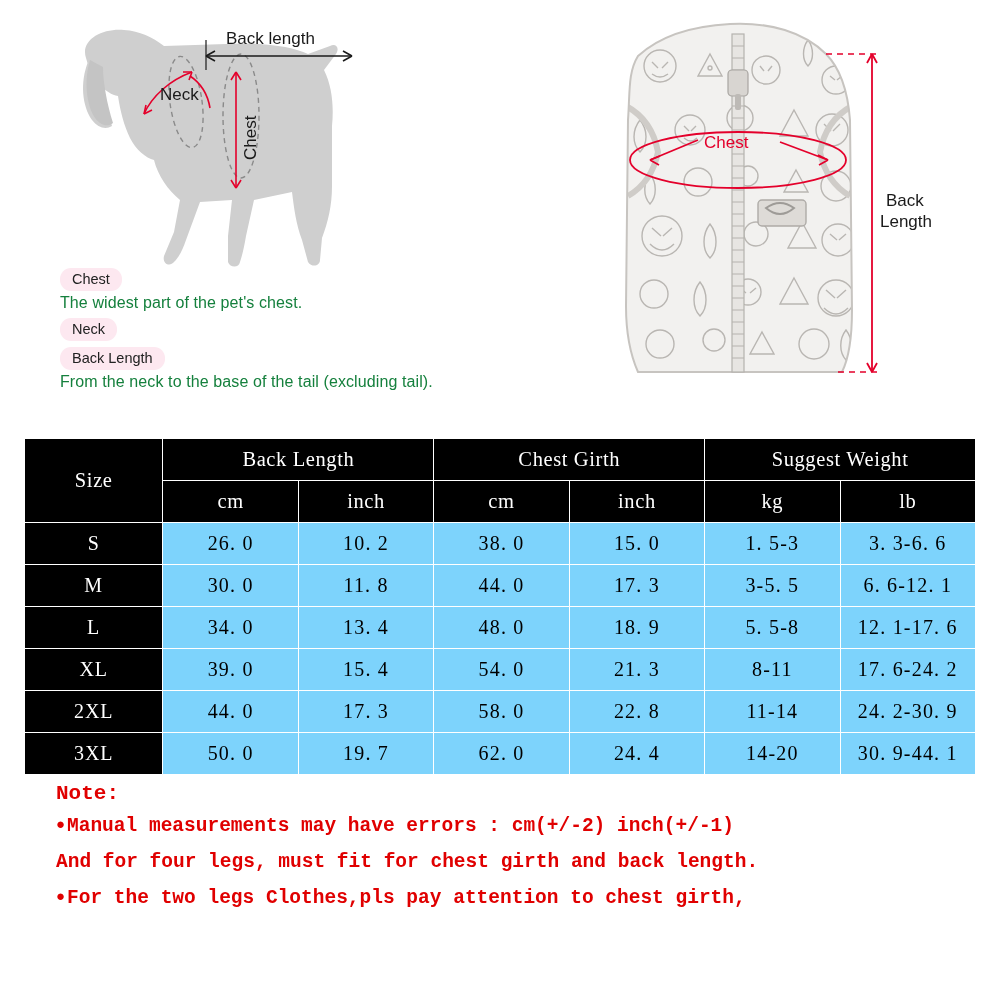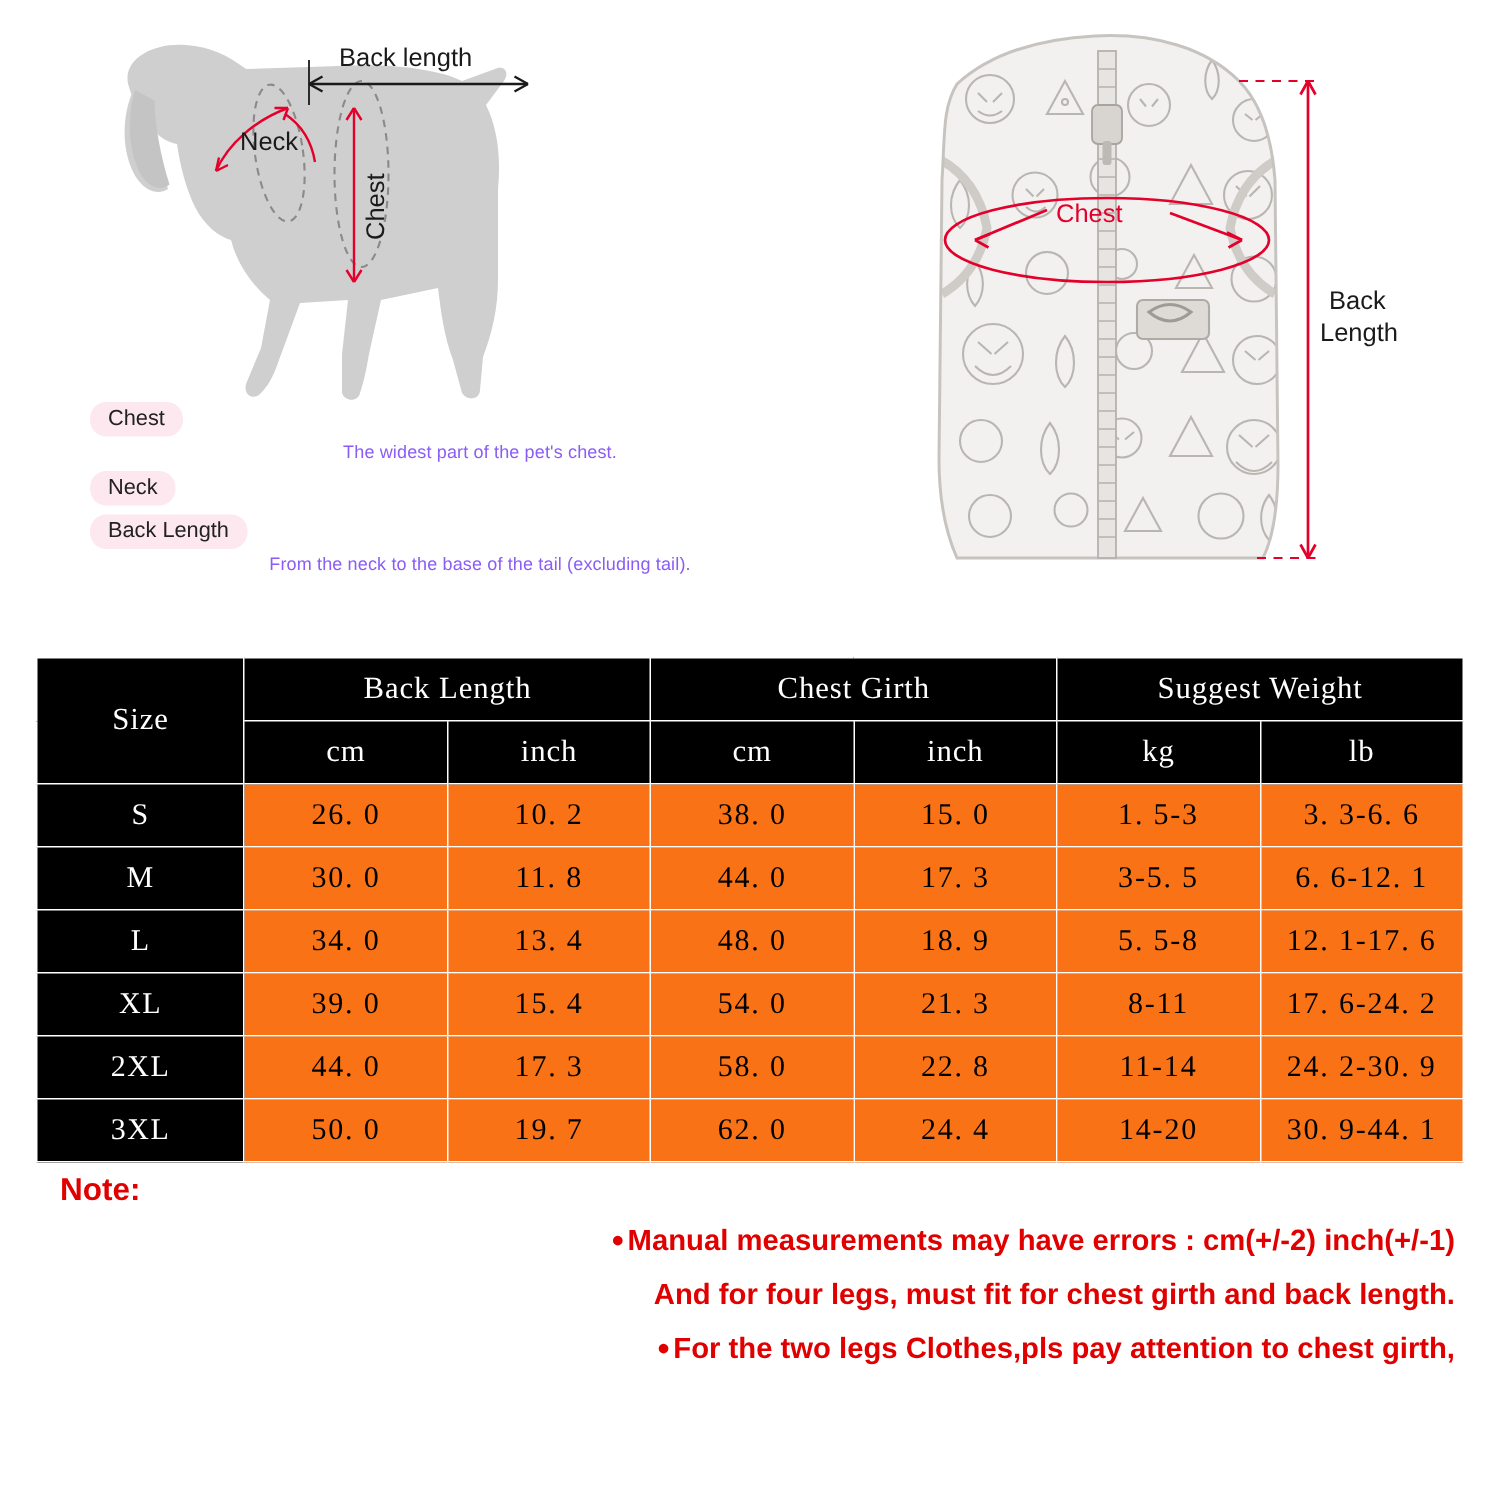--- a/index.html
+++ b/index.html
@@ -52,25 +52,24 @@
   .def-chip {
     display: inline-block;
     background: #fde8f0;
     border-radius: 11px;
     padding: 3px 12px 4px 12px;
     font-size: 14.5px;
     color: #222;
     font-family: "Liberation Sans", sans-serif;
   }
   .def-text {
-    font-size: 12px;
-    color: #8b5cf6;
+    font-size: 16px;
+    color: #15803d;
     margin-top: 3px;
     letter-spacing: 0.1px;
-    text-align: center;
   }
 
   
   .size-table {
     position: absolute;
     left: 24px;
     top: 438px;
     width: 952px;
     border-collapse: collapse;
     table-layout: fixed;
@@ -88,53 +87,52 @@
     background: #000000;
     letter-spacing: 1.2px;
   }
   .size-table .hdr {
     background: #000;
     color: #fff;
     font-size: 20.5px;
     letter-spacing: 0.6px;
   }
   .size-table td.val {
-    background: #f97316;
+    background: #7dd3fc;
     color: #000000;
     font-size: 20px;
   }
   .size-table td.sizecell {
     background: #000000;
     color: #ffffff;
     font-size: 20px;
     letter-spacing: 1px;
   }
   .col-size { width: 138px; }
   .col-num  { width: 135px; }
 
   
   .notes {
     position: absolute;
-    left: 40px;
+    left: 56px;
     top: 782px;
     width: 930px;
-    font-family: Liberation Sans, sans-serif;
+    font-family: Liberation Mono, monospace;
     color: #e00000;
   }
   .note-title {
     font-size: 21px;
     font-weight: bold;
     margin-bottom: 10px;
   }
   .note-line {
     font-size: 19.5px;
     font-weight: bold;
     margin-bottom: 13px;
     line-height: 1.18;
-    text-align: right;
   }
   .note-line .bullet {
     font-size: 15px;
     vertical-align: 2px;
     margin-right: 2px;
   }
   .note-line.plain {
     margin-left: 0;
   }
   .lbl-red {

